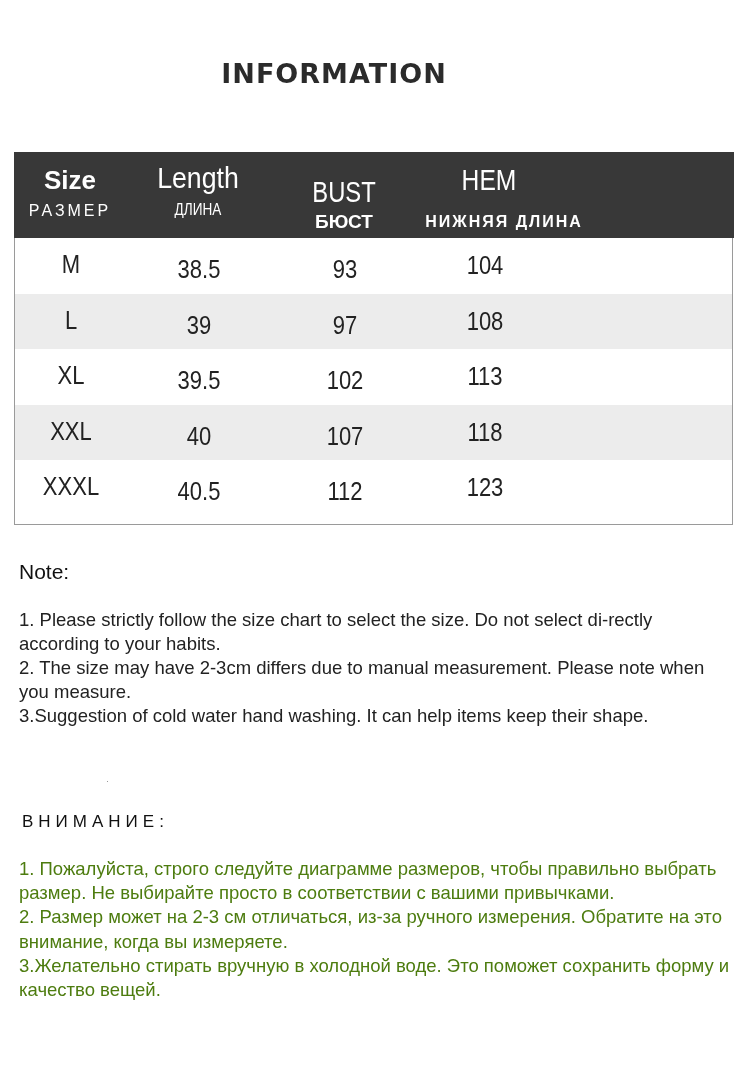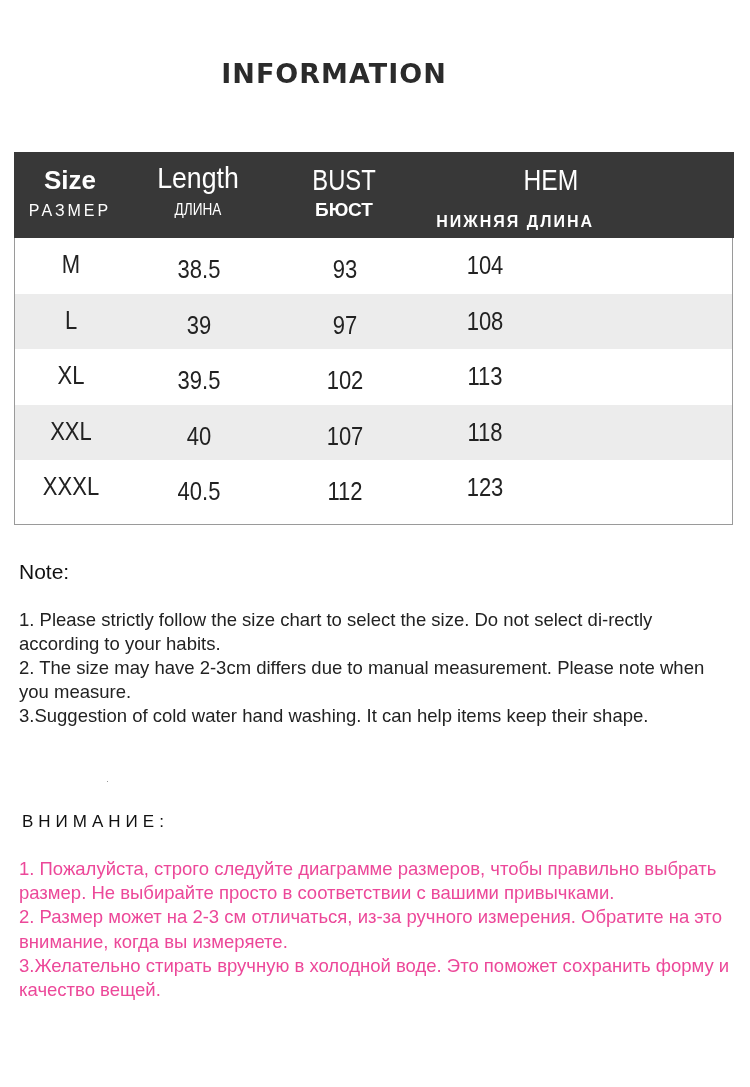--- a/index.html
+++ b/index.html
@@ -21,24 +21,24 @@
     }
     .th { position: absolute; text-align: center; }
     .th .en { display: block; font-size: 28px; line-height: 32px; }
     .th .ru { display: block; font-size: 16px; line-height: 18px; margin-top: 6px; }
     .th-size { left: 0; width: 112px; top: 12px; }
     .th-size .en { font-family: "Liberation Sans", sans-serif; font-weight: bold; font-size: 26px; }
     .th-size .ru { letter-spacing: 3px; font-size: 16px; }
     .th-length { left: 128px; width: 112px; top: 10px; }
     .th-length .en { font-size: 29px; transform: scaleX(0.92); }
     .th-length .ru { font-size: 16px; transform: scaleX(0.85); margin-top: 7px; }
-    .th-bust { left: 280px; width: 100px; top: 12px; }
+    .th-bust { left: 280px; width: 100px; top: 24px; }
     .th-bust .en { font-size: 29px; transform: scaleX(0.82); }
     .th-bust .ru { font-size: 19px; font-weight: bold; margin-top: 5px; }
-    .th-hem { left: 400px; width: 180px; top: 12px; text-align: right; }
+    .th-hem { left: 400px; width: 180px; top: 12px; }
     .th-hem .en { font-size: 29px; transform: scaleX(0.85); margin-left: -30px; }
     .th-hem .ru { font-size: 16px; font-weight: bold; letter-spacing: 2px; margin-top: 17px; }
 
     .tbody { position: absolute; left: 0; top: 86px; width: 717px; }
     .tr { position: relative; height: 55.5px; }
     .tr.alt { background: #ececec; }
     .tr.last { height: 63px; }
     .td {
       position: absolute; top: 14px; text-align: center;
       font-family: "Liberation Sans Narrow", "Liberation Sans", sans-serif;
@@ -56,21 +56,21 @@
       position: absolute; left: 19px; top: 608px; width: 710px;
       font-size: 18.5px; line-height: 24px; color: #222;
     }
     .note-body p { margin: 0; }
 
     .ru-head {
       position: absolute; left: 22px; top: 812px; font-size: 17px; letter-spacing: 5px; color: #111; text-align: center;
     }
     .ru-body {
       position: absolute; left: 19px; top: 857px; width: 715px;
-      font-size: 18.5px; line-height: 24.2px; color: #ec4899;
+      font-size: 18.5px; line-height: 24.2px; color: #4d7c0f;
     }
     .ru-body p { margin: 0; }
     .dot { position: absolute; left: 107px; top: 781px; width: 1px; height: 1px; background: #999; }
   </style>
 </head>
 <body>
 
 <div class="title">INFORMATION</div>
 
 <div class="table">

